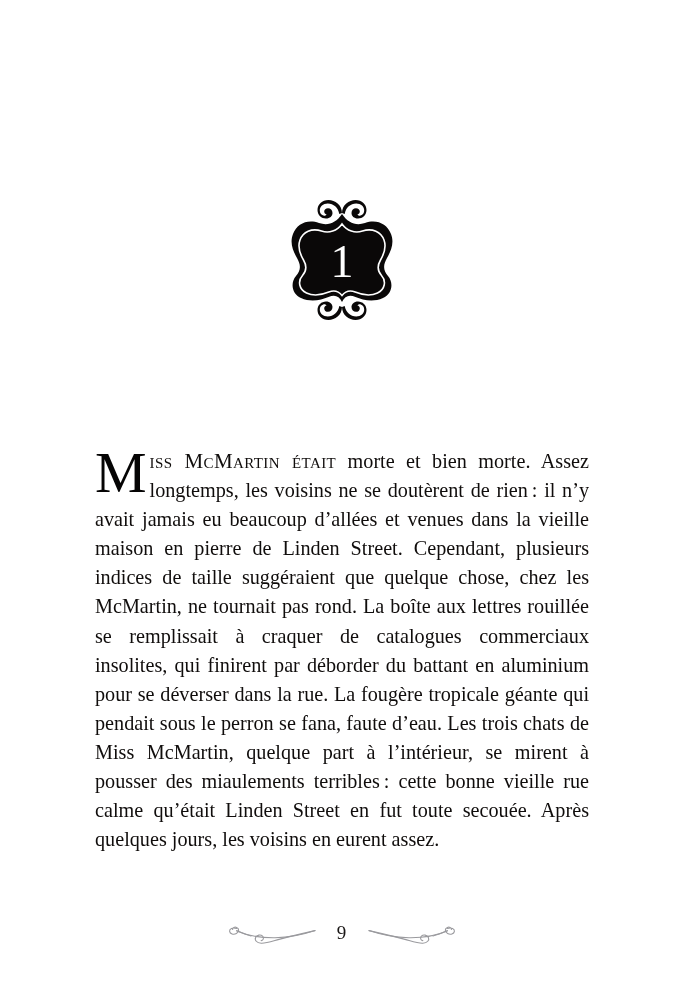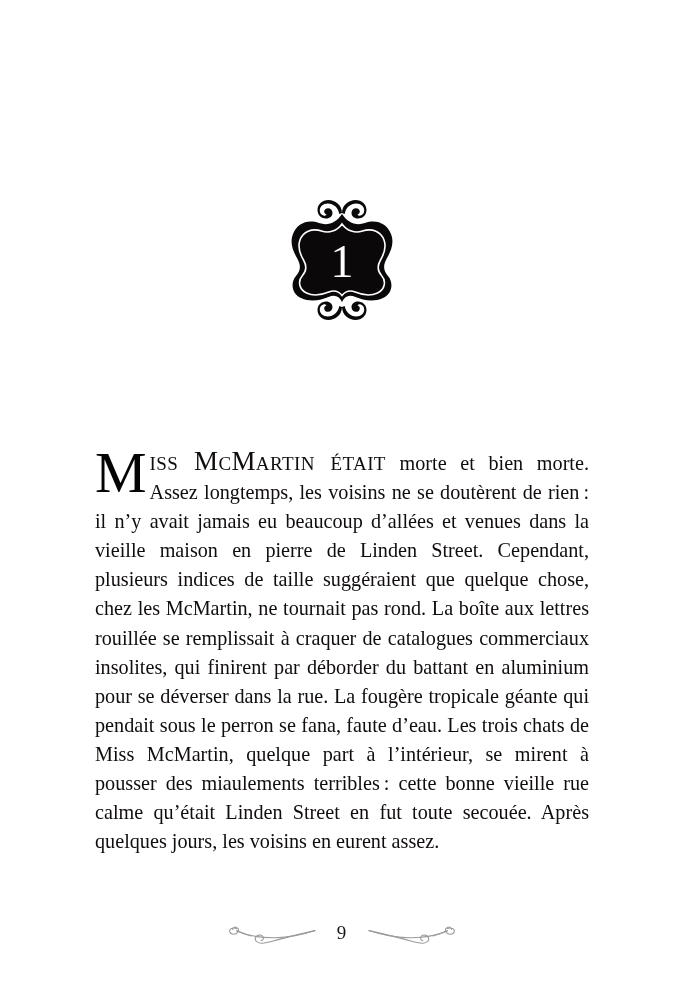--- a/index.html
+++ b/index.html
@@ -52,21 +52,21 @@
     float: left;
     font-size: 58px;
     line-height: 50px;
     padding: 0 2px 0 0;
     margin: 1px 1px 0 0;
     color: #050404;
     font-family: "Liberation Serif", "DejaVu Serif", serif;
   }
   .smallcaps {
     font-variant: small-caps;
-    font-size: 27px;
+    font-size: 21px;
     letter-spacing: 0.4px;
   }
 
   
   .page-footer {
     position: absolute;
     left: 0;
     right: 0;
     top: 918px;
     display: flex;

